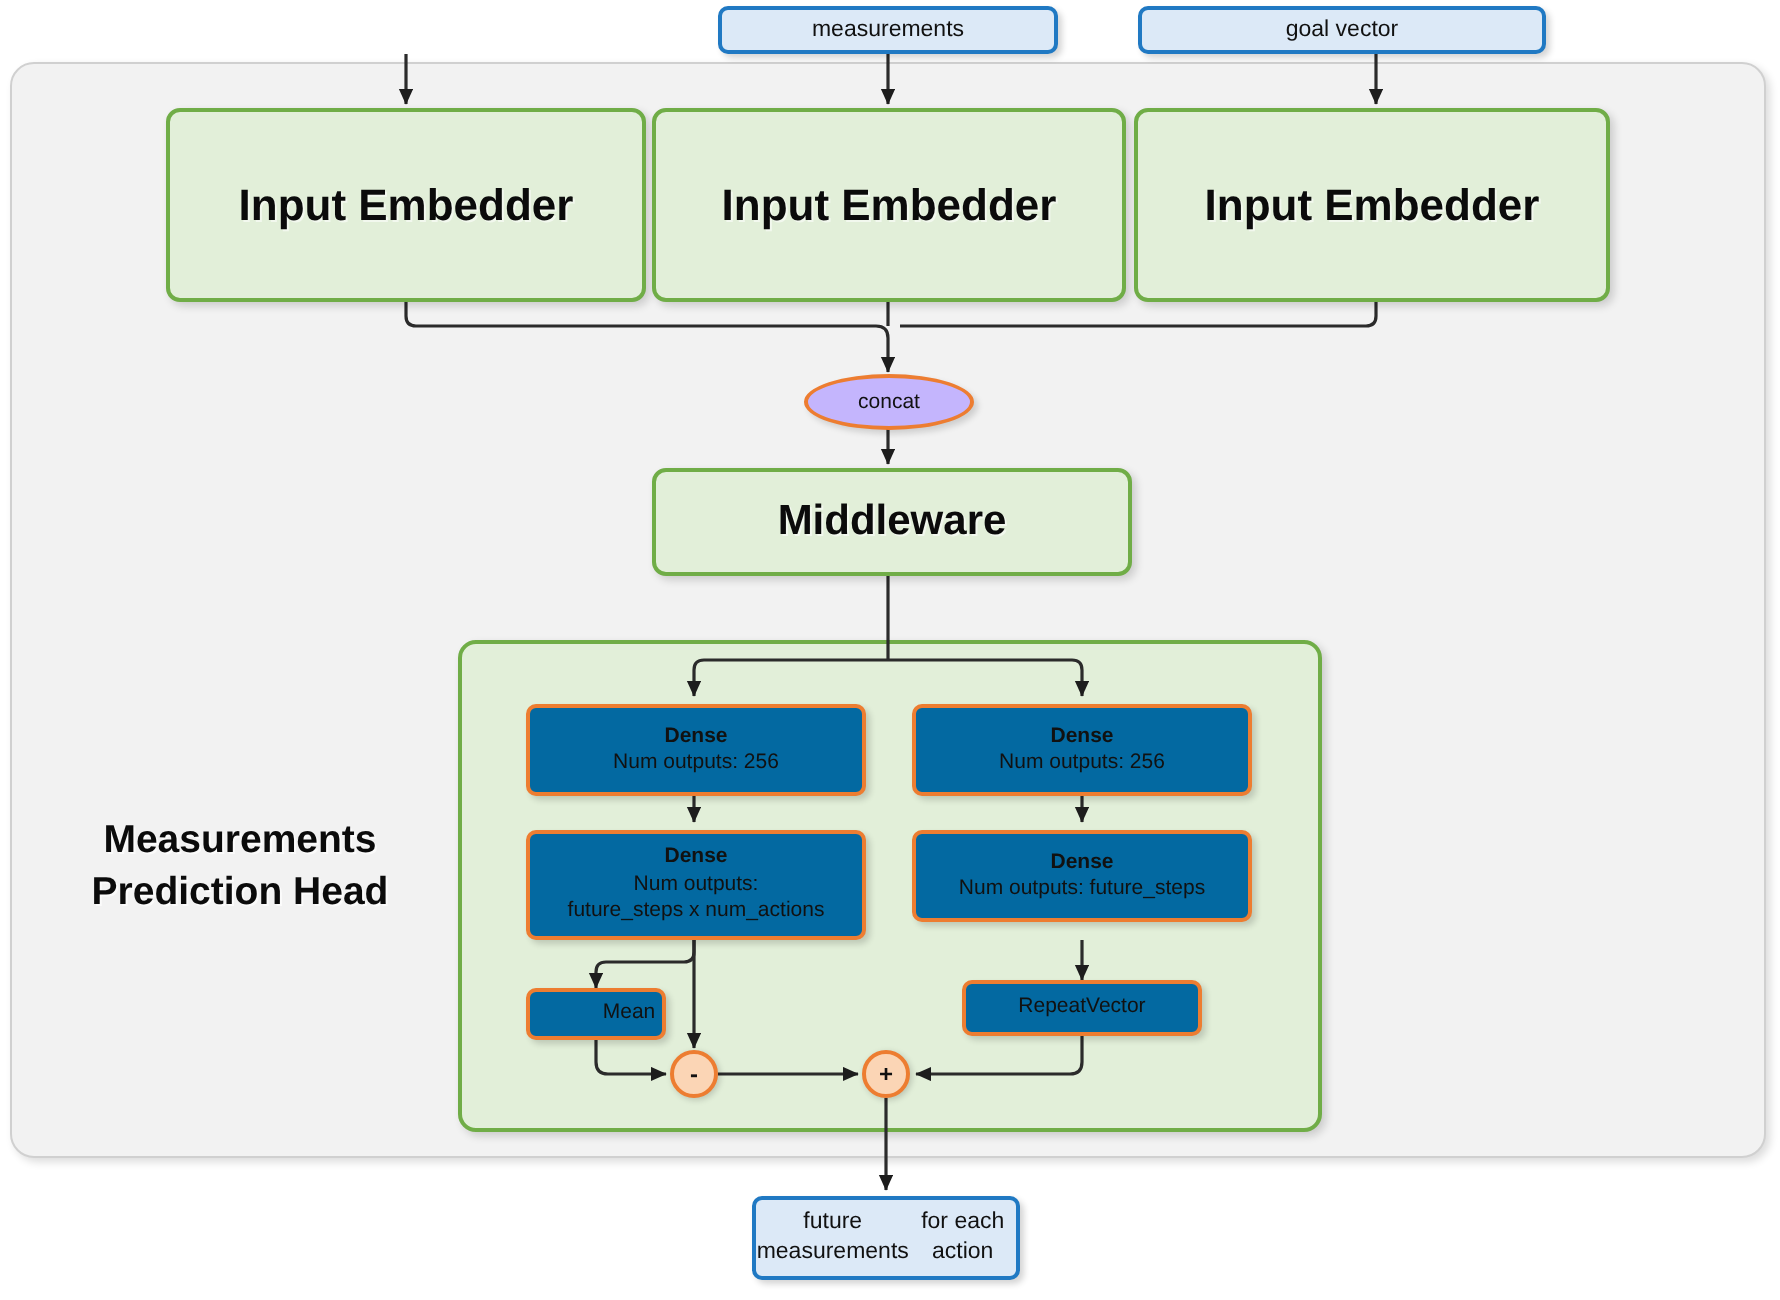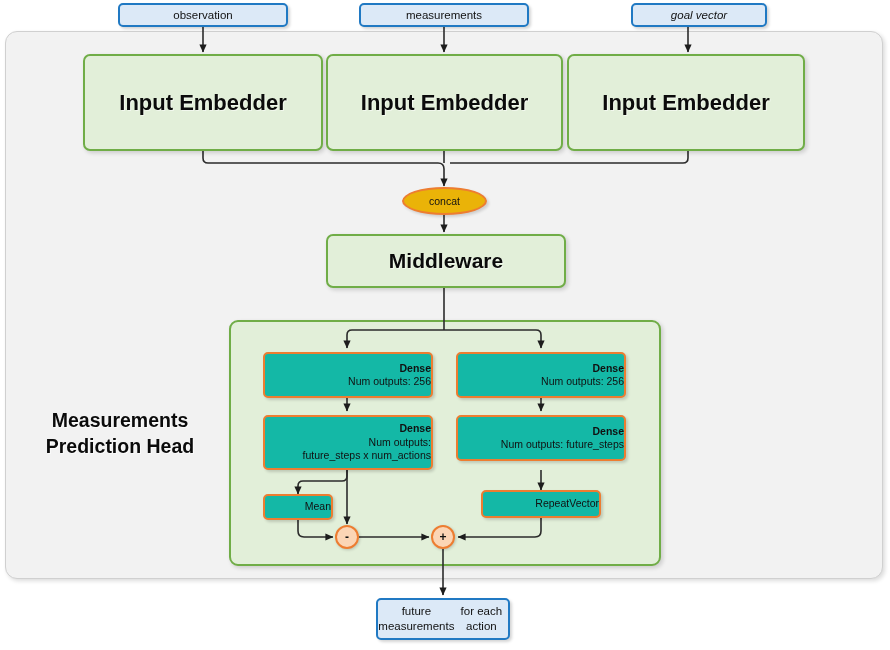--- a/index.html
+++ b/index.html
@@ -30,27 +30,27 @@
       font-size:11.5px;color:#111;box-shadow:2px 2px 3px rgba(0,0,0,.17);}
 
   
   .green{background:#e2efd9;border:2.5px solid #70ad47;border-radius:7px;
          box-shadow:2px 2px 4px rgba(0,0,0,.16);}
   .green .t{font-size:22px;font-weight:bold;color:#0b0b0b;
             text-shadow:1px 1px 0 rgba(255,255,255,.55);}
   .green.mid .t{font-size:21px;}
 
   
-  .orange{background:#14b8a6;border:2.2px solid #ed7d31;border-radius:5px;
+  .orange{background:#0369a1;border:2.2px solid #ed7d31;border-radius:5px;
           box-shadow:2px 2px 3px rgba(0,0,0,.16);flex-direction:column;
-          font-size:10.5px;color:#111;line-height:1.28;align-items:flex-end;}
+          font-size:10.5px;color:#111;line-height:1.28;}
   .orange .hd{font-weight:bold;}
 
   
-  .ellipse{background:#eab308;border:2px solid #ed7d31;border-radius:50%;
+  .ellipse{background:#c4b5fd;border:2px solid #ed7d31;border-radius:50%;
            font-size:10.5px;color:#111;box-shadow:2px 2px 3px rgba(0,0,0,.15);}
 
   
   .op{background:#fbd5b5;border:2.2px solid #ed7d31;border-radius:50%;
       font-size:12px;font-weight:bold;color:#111;box-shadow:1px 1px 3px rgba(0,0,0,.18);}
 </style>
 </head>
 <body>
 
 <div id="stage">
@@ -94,27 +94,24 @@
       <path d="M541,470 L541,490" marker-end="url(#ah)"></path>
 
       <path d="M541,516 L541,531 Q541,537 535,537 L458,537" marker-end="url(#ah)"></path>
 
       <path d="M359,537 L429,537" marker-end="url(#ah)"></path>
 
       <path d="M443,549 L443,595" marker-end="url(#ah)"></path>
     </g>
   </svg>
 
-  <div class="node io" style="left:118px;top:3px;width:170px;height:24px;">
-    <span>observation</span>
-  </div>
   <div class="node io" style="left:359px;top:3px;width:170px;height:24px;">
     <span>measurements</span>
   </div>
-  <div class="node io" style="left:631px;top:3px;width:136px;height:24px;font-style:italic;">
+  <div class="node io" style="left:569px;top:3px;width:204px;height:24px;">
     <span>goal vector</span>
   </div>
 
   <div class="node green" style="left:83px;top:54px;width:240px;height:97px;">
     <span class="t">Input Embedder</span>
   </div>
   <div class="node green" style="left:326px;top:54px;width:237px;height:97px;">
     <span class="t">Input Embedder</span>
   </div>
   <div class="node green" style="left:567px;top:54px;width:238px;height:97px;">

